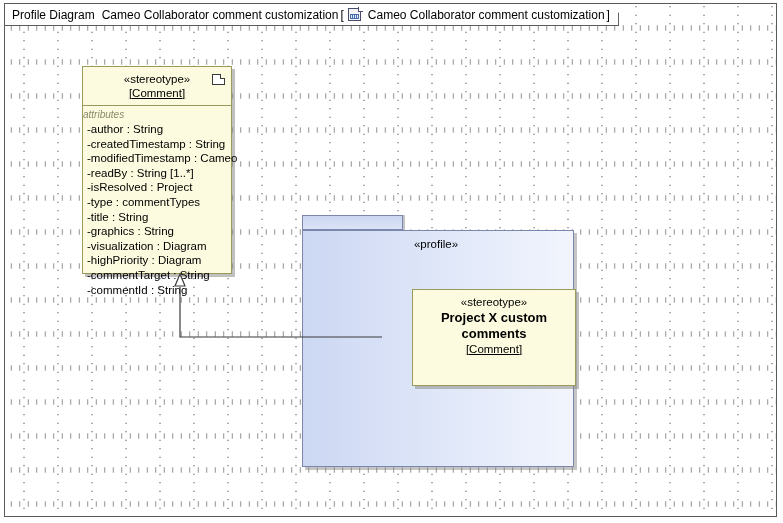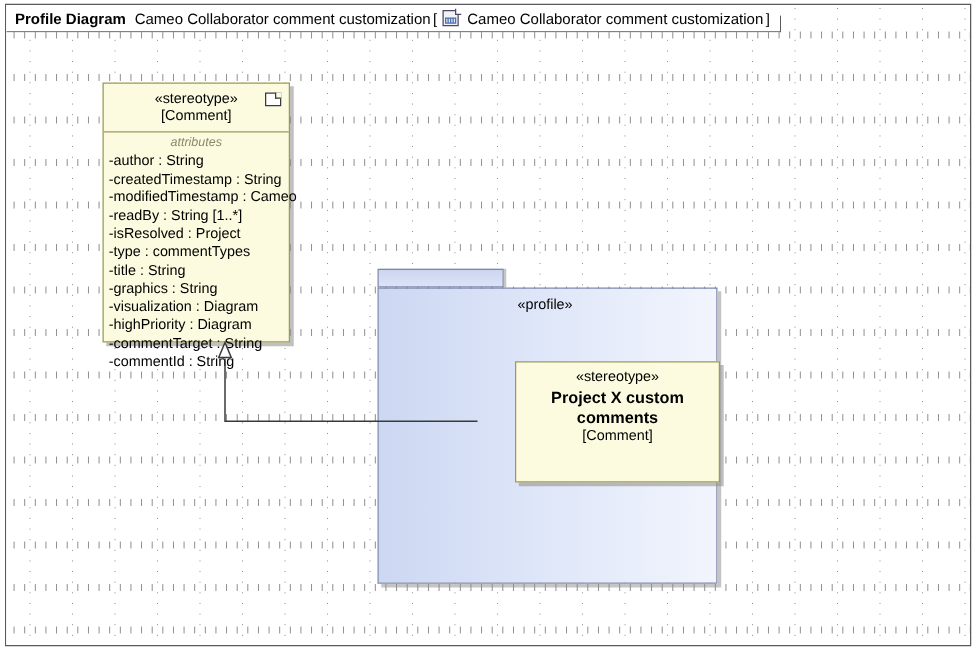--- a/index.html
+++ b/index.html
@@ -39,21 +39,21 @@
     border-right: 1px solid #5a5a5a;
     border-bottom: 1px solid #5a5a5a;
     box-sizing: border-box;
     z-index: 6;
     white-space: nowrap;
     
     clip-path: polygon(0 0, calc(100% - 9px) 0, 100% 9px, 100% 100%, 0 100%);
   }
   #diagram-header .hdr-kind {
     font-size: 12px;
-    font-weight: bold;
+    font-weight: normal;
     color: #000000;
     margin-right: 7px;
   }
   #diagram-header .hdr-name {
     font-size: 12px;
     color: #000000;
   }
   #diagram-header .hdr-bracket {
     font-size: 12px;
     color: #000000;
@@ -146,33 +146,34 @@
     font-size: 13px;
     font-weight: bold;
     color: #000000;
     line-height: 16px;
     padding-top: 1px;
   }
   .uml-box .metaclass {
     font-size: 11.5px;
     color: #000000;
     line-height: 15px;
+    text-decoration: underline;
   }
   .uml-box .divider {
     height: 0;
     border-top: 1px solid #9a9a5a;
   }
   .uml-box .compartment {
     padding: 2px 0 4px 0;
   }
   .uml-box .compartment-title {
     font-size: 10px;
     font-style: italic;
     color: #8a8a6a;
-    text-align: center;
+    text-align: left;
     line-height: 13px;
     padding-bottom: 1px;
   }
   .uml-box .attr {
     font-size: 11.5px;
     color: #000000;
     line-height: 14.6px;
     padding-left: 4px;
     white-space: nowrap;
   }

